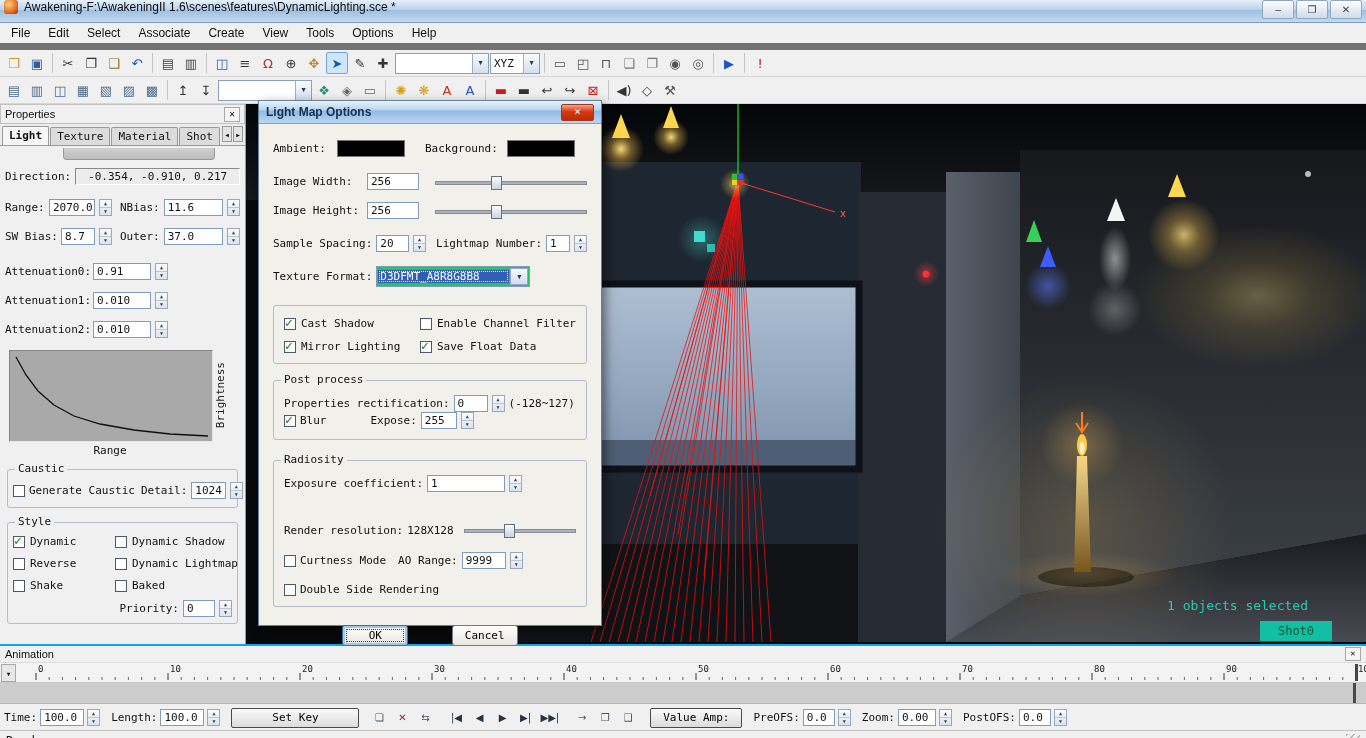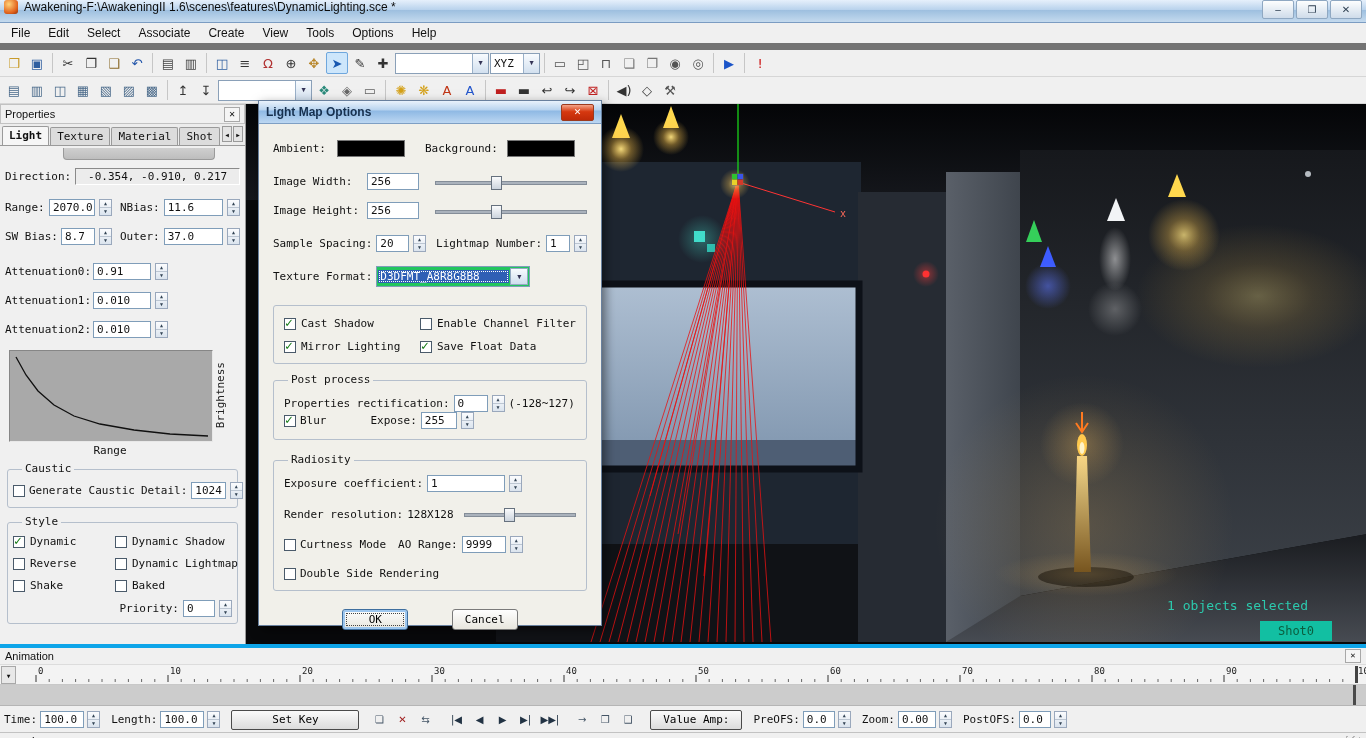--- a/index.html
+++ b/index.html
@@ -63,21 +63,21 @@
   .spin{display:inline-flex;flex-direction:column;width:13px;height:17px;flex:none;
     border:1px solid #9aa8bc;background:linear-gradient(#fbfcfe,#dbe4ee);box-sizing:border-box}
   .spin::before{content:"▲";flex:1;font-size:5px;text-align:center;line-height:7px;color:#345}
   .spin::after{content:"▼";flex:1;font-size:5px;text-align:center;line-height:7px;color:#345;border-top:1px solid #bcc6d2}
   .sunken{border:1px solid;border-color:#8a8a8a #ffffff #ffffff #8a8a8a;background:#ececec;
     padding:1px 6px;white-space:nowrap}
   .cb{width:12px;height:12px;border:1px solid #4a5a6a;background:#fff;position:relative;flex:none;box-sizing:border-box}
   .cb.on::after{content:"✓";position:absolute;left:0;top:-4px;font-size:13px;font-weight:bold;color:#157a15}
   .cbrow{display:flex;align-items:center;gap:5px}
   .group{border:1px solid #b5bfcc;border-radius:3px;position:relative;box-sizing:border-box}
-  .gtitle{position:absolute;top:-8px;left:14px;background:#f0f0f0;padding:0 3px}
+  .gtitle{position:absolute;top:-8px;left:7px;background:#f0f0f0;padding:0 3px}
   .graphwrap{position:relative;margin:12px 0 0 4px;width:202px}
   .graphbox{width:202px;height:90px;background:#a9a9a9;border:1px solid;border-color:#868686 #e8e8e8 #e8e8e8 #868686}
   .graph-ylab{position:absolute;right:-16px;top:12px;writing-mode:vertical-rl;transform:rotate(180deg);color:#222}
   .graph-xlab{text-align:center;margin-top:2px}
 
   
   #viewport{flex:1;position:relative;background:#000;overflow:hidden}
 
   
   #dialog{position:absolute;left:258px;top:100px;width:342px;height:524px;z-index:50;
@@ -105,21 +105,21 @@
   .dcombo .ca{width:16px;height:15px;margin-right:1px;background:linear-gradient(#f8fbfe,#cfdeee);
     border:1px solid #93a9c2;display:flex;align-items:center;justify-content:center;font-size:7px;color:#335}
   .dcombo .ca::before{content:"▼"}
   .cbgrid{display:grid;grid-template-columns:1fr 1fr;row-gap:10px}
   .btn{height:21px;min-width:66px;border:1px solid #7a7a7a;border-radius:3px;
     background:linear-gradient(#fefefe,#e8e6de);display:flex;align-items:center;justify-content:center;font:inherit}
   .btn.focus{box-shadow:0 0 0 2px #9ec7ef inset;border-color:#3f6f9f;outline:1px dotted #444;outline-offset:-5px}
   .btnrow{justify-content:space-evenly;padding:0 30px}
 
   
-  #anim{height:84px;border-top:4px solid #0ea5e9;background:#f0f0f0;position:relative;
+  #anim{height:84px;border-top:2px solid #0ea5e9;background:#f0f0f0;position:relative;
     font-family:"DejaVu Sans Mono",monospace;font-size:11px}
   .ahead{height:16px;display:flex;align-items:center;padding:0 5px;border-bottom:1px solid #dcdcdc;
     font-family:"Liberation Sans",sans-serif;font-size:11px}
   .ahclose{margin-left:auto;width:14px;height:12px;border:1px solid #a8a8a8;background:#f5f5f5;
     display:flex;align-items:center;justify-content:center;font-size:7px}
   .ahclose::before{content:"✕"}
   .ruler{height:19px;position:relative;background:#f3f3f3;border-bottom:1px solid #c8c8c8}
   .ruler .dd{position:absolute;left:1px;top:1px;width:13px;height:16px;border:1px solid #a8a8a8;
     background:#e8e8e8;display:flex;align-items:center;justify-content:center;font-size:6px;z-index:2}
   .ruler .dd::before{content:"▼"}
@@ -586,21 +586,21 @@
       </div>
     </div>
 
     <div class="group" style="margin-top:20px;padding:14px 10px 10px">
       <span class="gtitle" style="background:#f1f0ea">Radiosity</span>
       <div class="drow">
         <label>Exposure coefficient:</label>
         <span class="edit" style="width:78px">1</span>
         <span class="spin"></span>
       </div>
-      <div class="drow" style="margin-top:14px">
+      <div class="drow" style="margin-top:30px">
         <label>Render resolution:</label>
         <span>128X128</span>
         <div class="slider" style="margin-left:6px">
           <span class="th" style="left: 36%;"></span>
         </div>
       </div>
       <div class="drow" style="margin-top:14px">
         <span class="cb"></span>
         <label>Curtness Mode</label>
         <label style="margin-left:8px">AO Range:</label>

